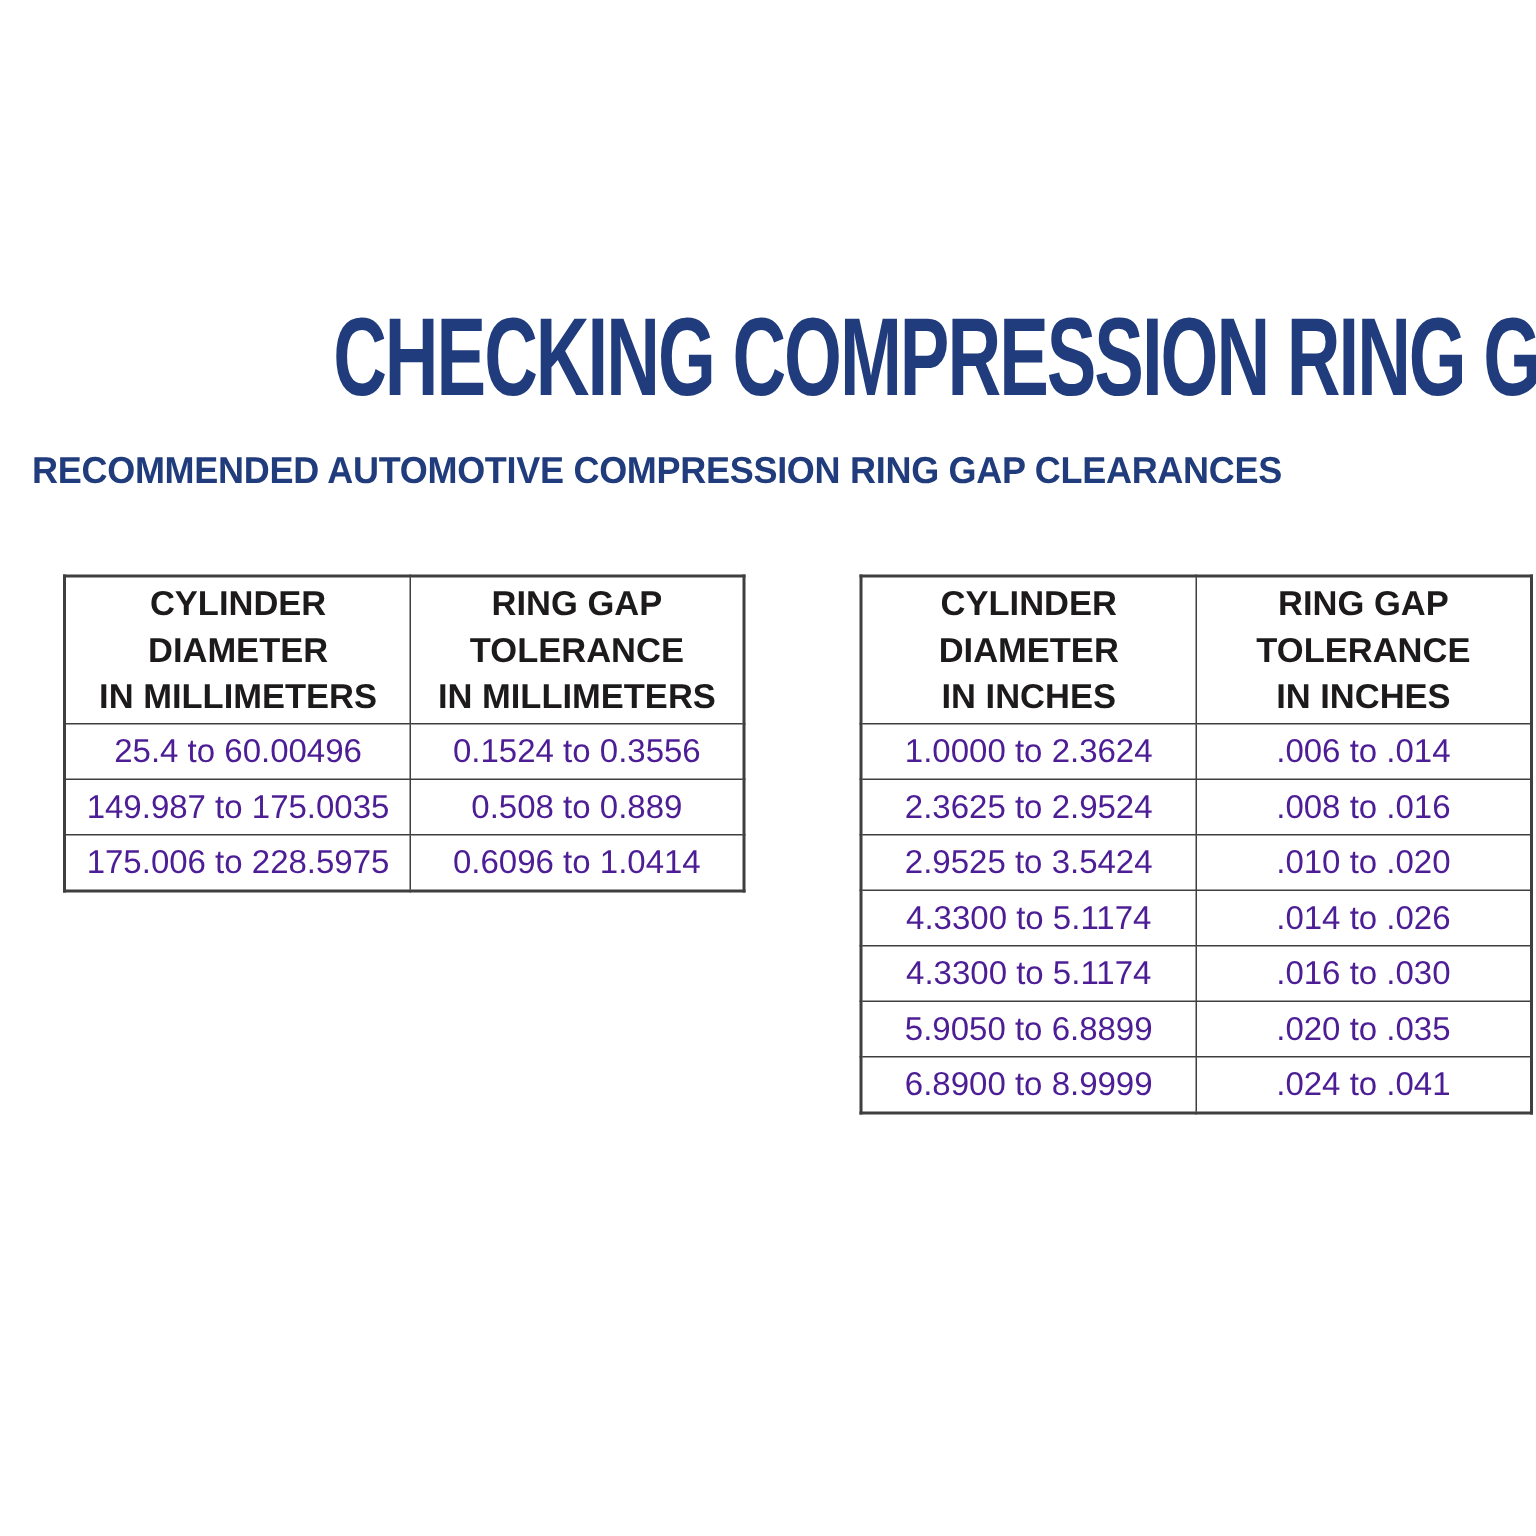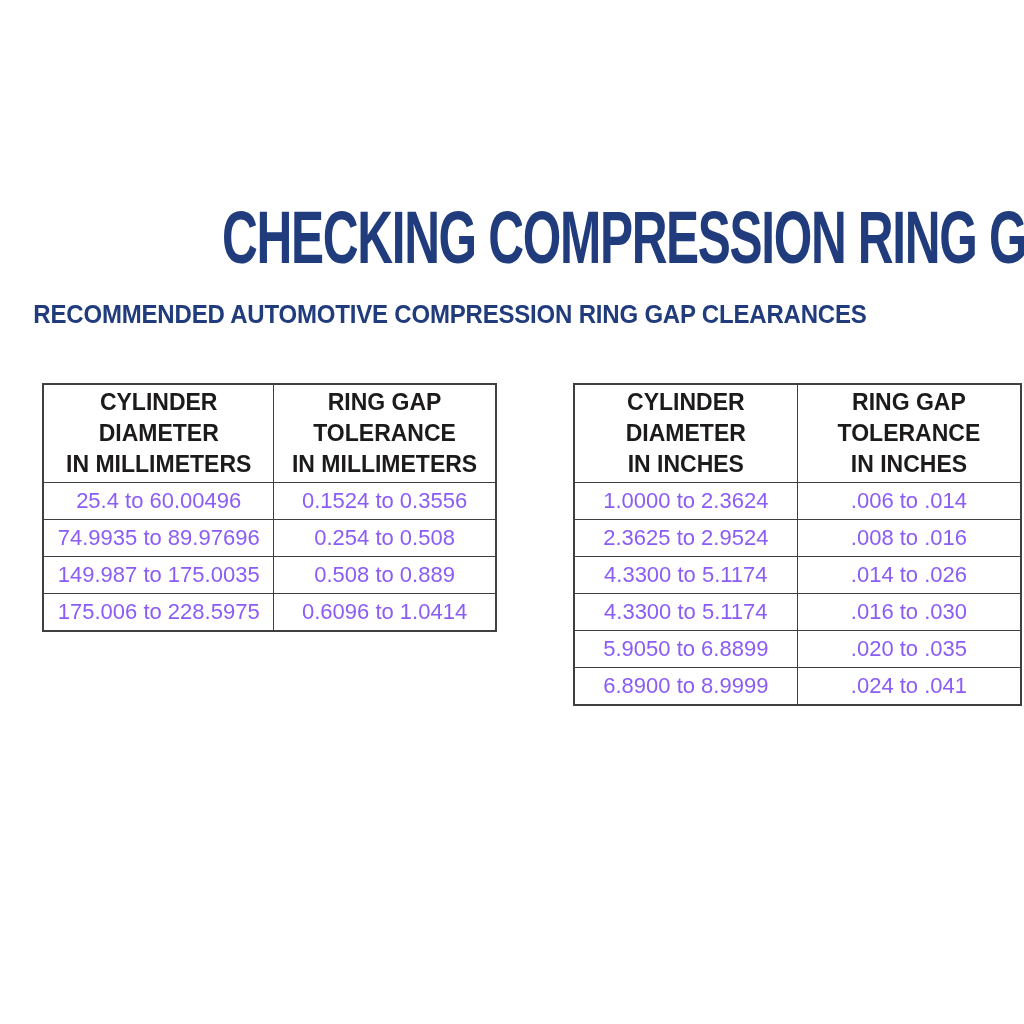--- a/index.html
+++ b/index.html
@@ -31,21 +31,21 @@
     line-height: 74px;
     font-weight: bold;
     color: #203c7c;
     letter-spacing: -2px;
     transform: scaleX(0.67);
     transform-origin: 50% 50%;
   }
   .subtitle-row {
     position: absolute;
     top: 299px;
-    left: 16px;
+    left: 4px;
     width: 860px;
     text-align: right;
   }
   .subtitle {
     display: inline-block;
     white-space: nowrap;
     font-size: 25px;
     line-height: 30px;
     font-weight: bold;
     color: #203c7c;
@@ -83,21 +83,21 @@
     height: 97px;
     font-size: 23px;
     line-height: 31px;
     font-weight: bold;
     white-space: pre-line;
     color: #1c1a1a;
   }
   table.spec td {
     height: 36px;
     font-size: 22px;
-    color: #8b5cf6;
+    color: #4c1d95;
   }
   table.spec-mm col.c1 { width: 51%; }
   table.spec-mm col.c2 { width: 49%; }
   table.spec-in col.c1 { width: 50%; }
   table.spec-in col.c2 { width: 50%; }
 </style>
 </head>
 <body>
 
 <div class="title-row">
@@ -124,24 +124,20 @@
 TOLERANCE
 IN MILLIMETERS</th>
       </tr>
     </thead>
     <tbody>
       <tr>
         <td>25.4 to 60.00496</td>
         <td>0.1524 to 0.3556</td>
       </tr>
       <tr>
-        <td>74.9935 to 89.97696</td>
-        <td>0.254 to 0.508</td>
-      </tr>
-      <tr>
         <td>149.987 to 175.0035</td>
         <td>0.508 to 0.889</td>
       </tr>
       <tr>
         <td>175.006 to 228.5975</td>
         <td>0.6096 to 1.0414</td>
       </tr>
     </tbody>
   </table>
 
@@ -163,20 +159,24 @@
     <tbody>
       <tr>
         <td>1.0000 to 2.3624</td>
         <td>.006 to .014</td>
       </tr>
       <tr>
         <td>2.3625 to 2.9524</td>
         <td>.008 to .016</td>
       </tr>
       <tr>
+        <td>2.9525 to 3.5424</td>
+        <td>.010 to .020</td>
+      </tr>
+      <tr>
         <td>4.3300 to 5.1174</td>
         <td>.014 to .026</td>
       </tr>
       <tr>
         <td>4.3300 to 5.1174</td>
         <td>.016 to .030</td>
       </tr>
       <tr>
         <td>5.9050 to 6.8899</td>
         <td>.020 to .035</td>

